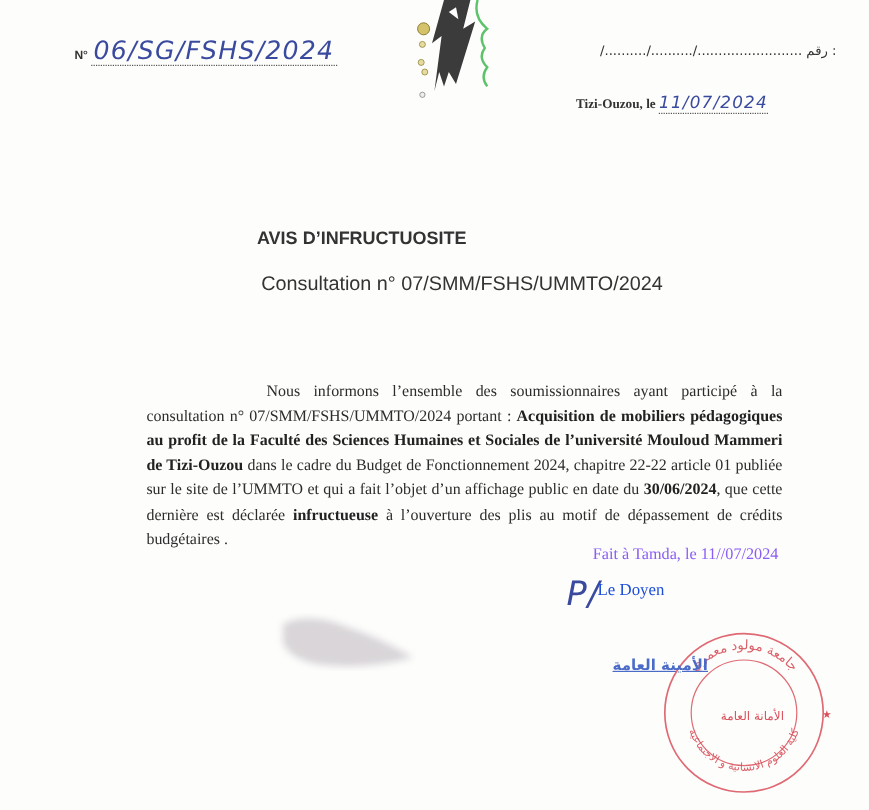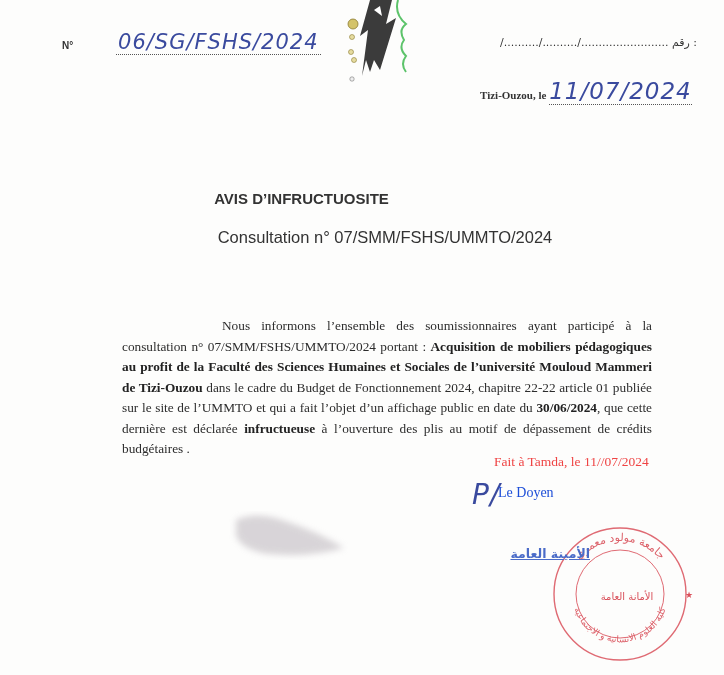--- a/index.html
+++ b/index.html
@@ -10,41 +10,41 @@
     color:#2a2a2a;
   }
   .abs { position:absolute; }
   .hand {
     font-family:"DejaVu Sans", sans-serif;
     color:#3a4a9e;
     font-style:italic;
     letter-spacing:1px;
   }
   .ref-no { left:62px; top:30px; font-size:10px; font-weight:bold; color:#333; font-family:"Liberation Sans", sans-serif; }
-  .ref-no .dots { border-bottom:1px dotted #555; display:inline-block; padding:0 2px;margin-left:40px; }
+  .ref-no .dots { border-bottom:1px dotted #555; display:inline-block; padding:0 2px; }
   .ref-no .hand { font-size:21px; font-weight:normal; }
 
   .logo { left:340px; top:0px; width:80px; height:88px; }
 
   .arabic-num { left:500px; top:36px; font-size:11px; color:#333; font-family:"DejaVu Sans", sans-serif; }
   .city-date { left:480px; top:78px; font-size:11px; font-weight:bold; color:#333; font-family:"Liberation Serif", serif; }
   .city-date .dots { border-bottom:1px dotted #555; display:inline-block; }
-  .city-date .hand { font-size:23px; font-weight:normal; }
+  .city-date .hand { font-size:14px; font-weight:normal; }
 
   .title { left:0; width:603px; top:190px; text-align:center; font-family:"Liberation Sans", sans-serif; font-weight:bold; font-size:15px; color:#333; }
   .subtitle { left:0; width:770px; top:228px; text-align:center; font-family:"Liberation Sans", sans-serif; font-size:16.5px; color:#333; }
 
   .body-text {
     left:110px; top:304px; width:554px;
     font-size:13.3px; line-height:20.5px; text-align:justify; color:#2c2c2c;
   }
   .body-text p { margin:12px; text-indent:100px; }
   .body-text b { font-weight:bold; color:#222; }
 
-  .done-at { left:494px; top:454px; font-size:13.5px; color:#ef4444; }
+  .done-at { left:494px; top:454px; font-size:13.5px; color:#8b5cf6; }
   .signature-mark { left:472px; top:478px; font-size:28px; }
   .doyen { left:498px; top:485px; font-size:14px; color:#1d4ed8; }
 
   .smudge { left:228px; top:510px; width:120px; height:50px; }
   .stamp { left:545px; top:520px; width:150px; height:148px; }
   .blue-stamp { left:460px; top:545px; width:130px; height:50px; font-family:"DejaVu Sans", sans-serif; color:#4a6bc8; font-weight:bold; text-align:right; direction:rtl; font-size:12.5px; line-height:18px; }
 </style>
 </head>
 <body>
 

